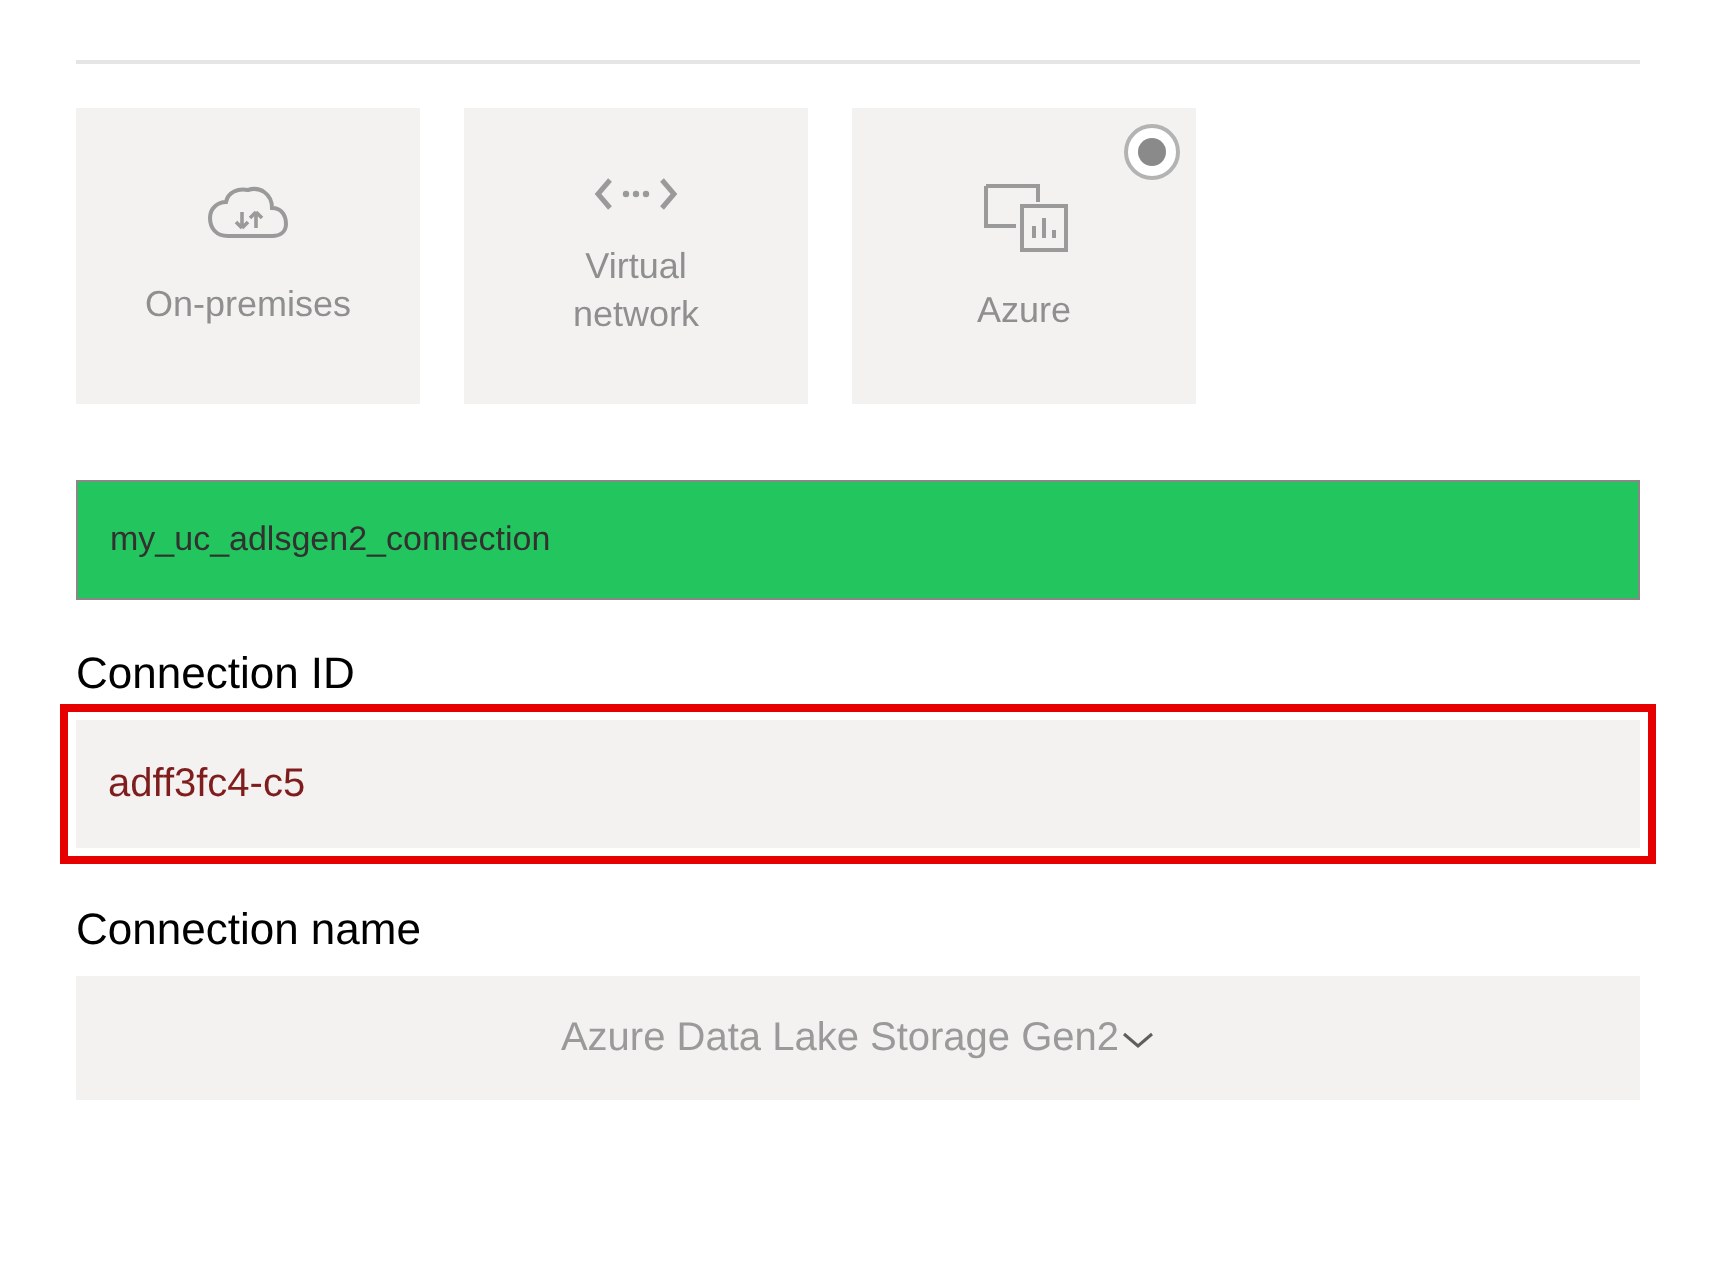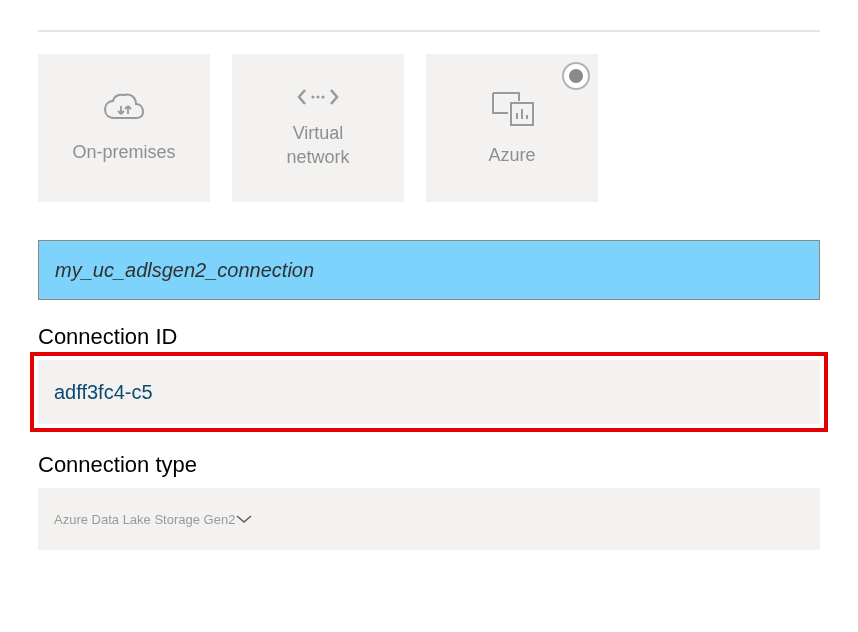--- a/index.html
+++ b/index.html
@@ -82,57 +82,56 @@
     .field-label.muted {
       color: #000000;
       font-weight: 400;
     }
     .required-asterisk { color: #a4262c; margin-left: 4px; }
 
     .text-input {
       width: 100%;
       height: 60px;
       border: 1px solid #8a8886;
-      font-size: 20px;
+      font-size: 17px;
       color: #323130;
       padding: 0 16px;
-      background: #7dd3fc;
+      background: #22c55e;
       outline: none;
-      font-style: italic;
     }
 
     .readonly-box {
       width: 100%;
       height: 64px;
       background: #f3f2f1;
       border: none;
       font-size: 20px;
-      color: #0c4a6e;
+      color: #7f1d1d;
       padding: 0 16px;
       display: flex;
       align-items: center;
     }
 
     .highlight-frame {
       border: 4px solid #e60000;
       padding: 4px;
       margin: -8px -8px 20px -8px;
     }
 
     .select-box {
       width: 100%;
       height: 62px;
       background: #f3f2f1;
       border: none;
-      font-size: 13px;
+      font-size: 20px;
       color: #9a9a9a;
       padding: 0 16px;
       display: flex;
       align-items: center;
-      justify-content: flex-start;
+      justify-content: center;
       cursor: pointer;
     }
 
     .chevron-down { color: #605e5c; }
   </style>
 </head>
 <body>
 
 <div class="top-separator"></div>
 
@@ -187,21 +186,21 @@
 <div class="field-group" style="margin-bottom:10px;">
   <label class="field-label muted">Connection ID</label>
 </div>
 <div class="highlight-frame">
   <div class="readonly-box">
     <span>adff3fc4-c5</span>
   </div>
 </div>
 
 <div class="field-group">
-  <label class="field-label muted">Connection type</label>
+  <label class="field-label muted">Connection name</label>
   <div class="select-box">
     <span>Azure Data Lake Storage Gen2</span>
     <span class="chevron-down">
       <svg width="18" height="10" viewBox="0 0 18 10" fill="none" stroke="currentColor" stroke-width="1.5">
         <path d="M2 2 L9 8 L16 2"></path>
       </svg>
     </span>
   </div>
 </div>
 

